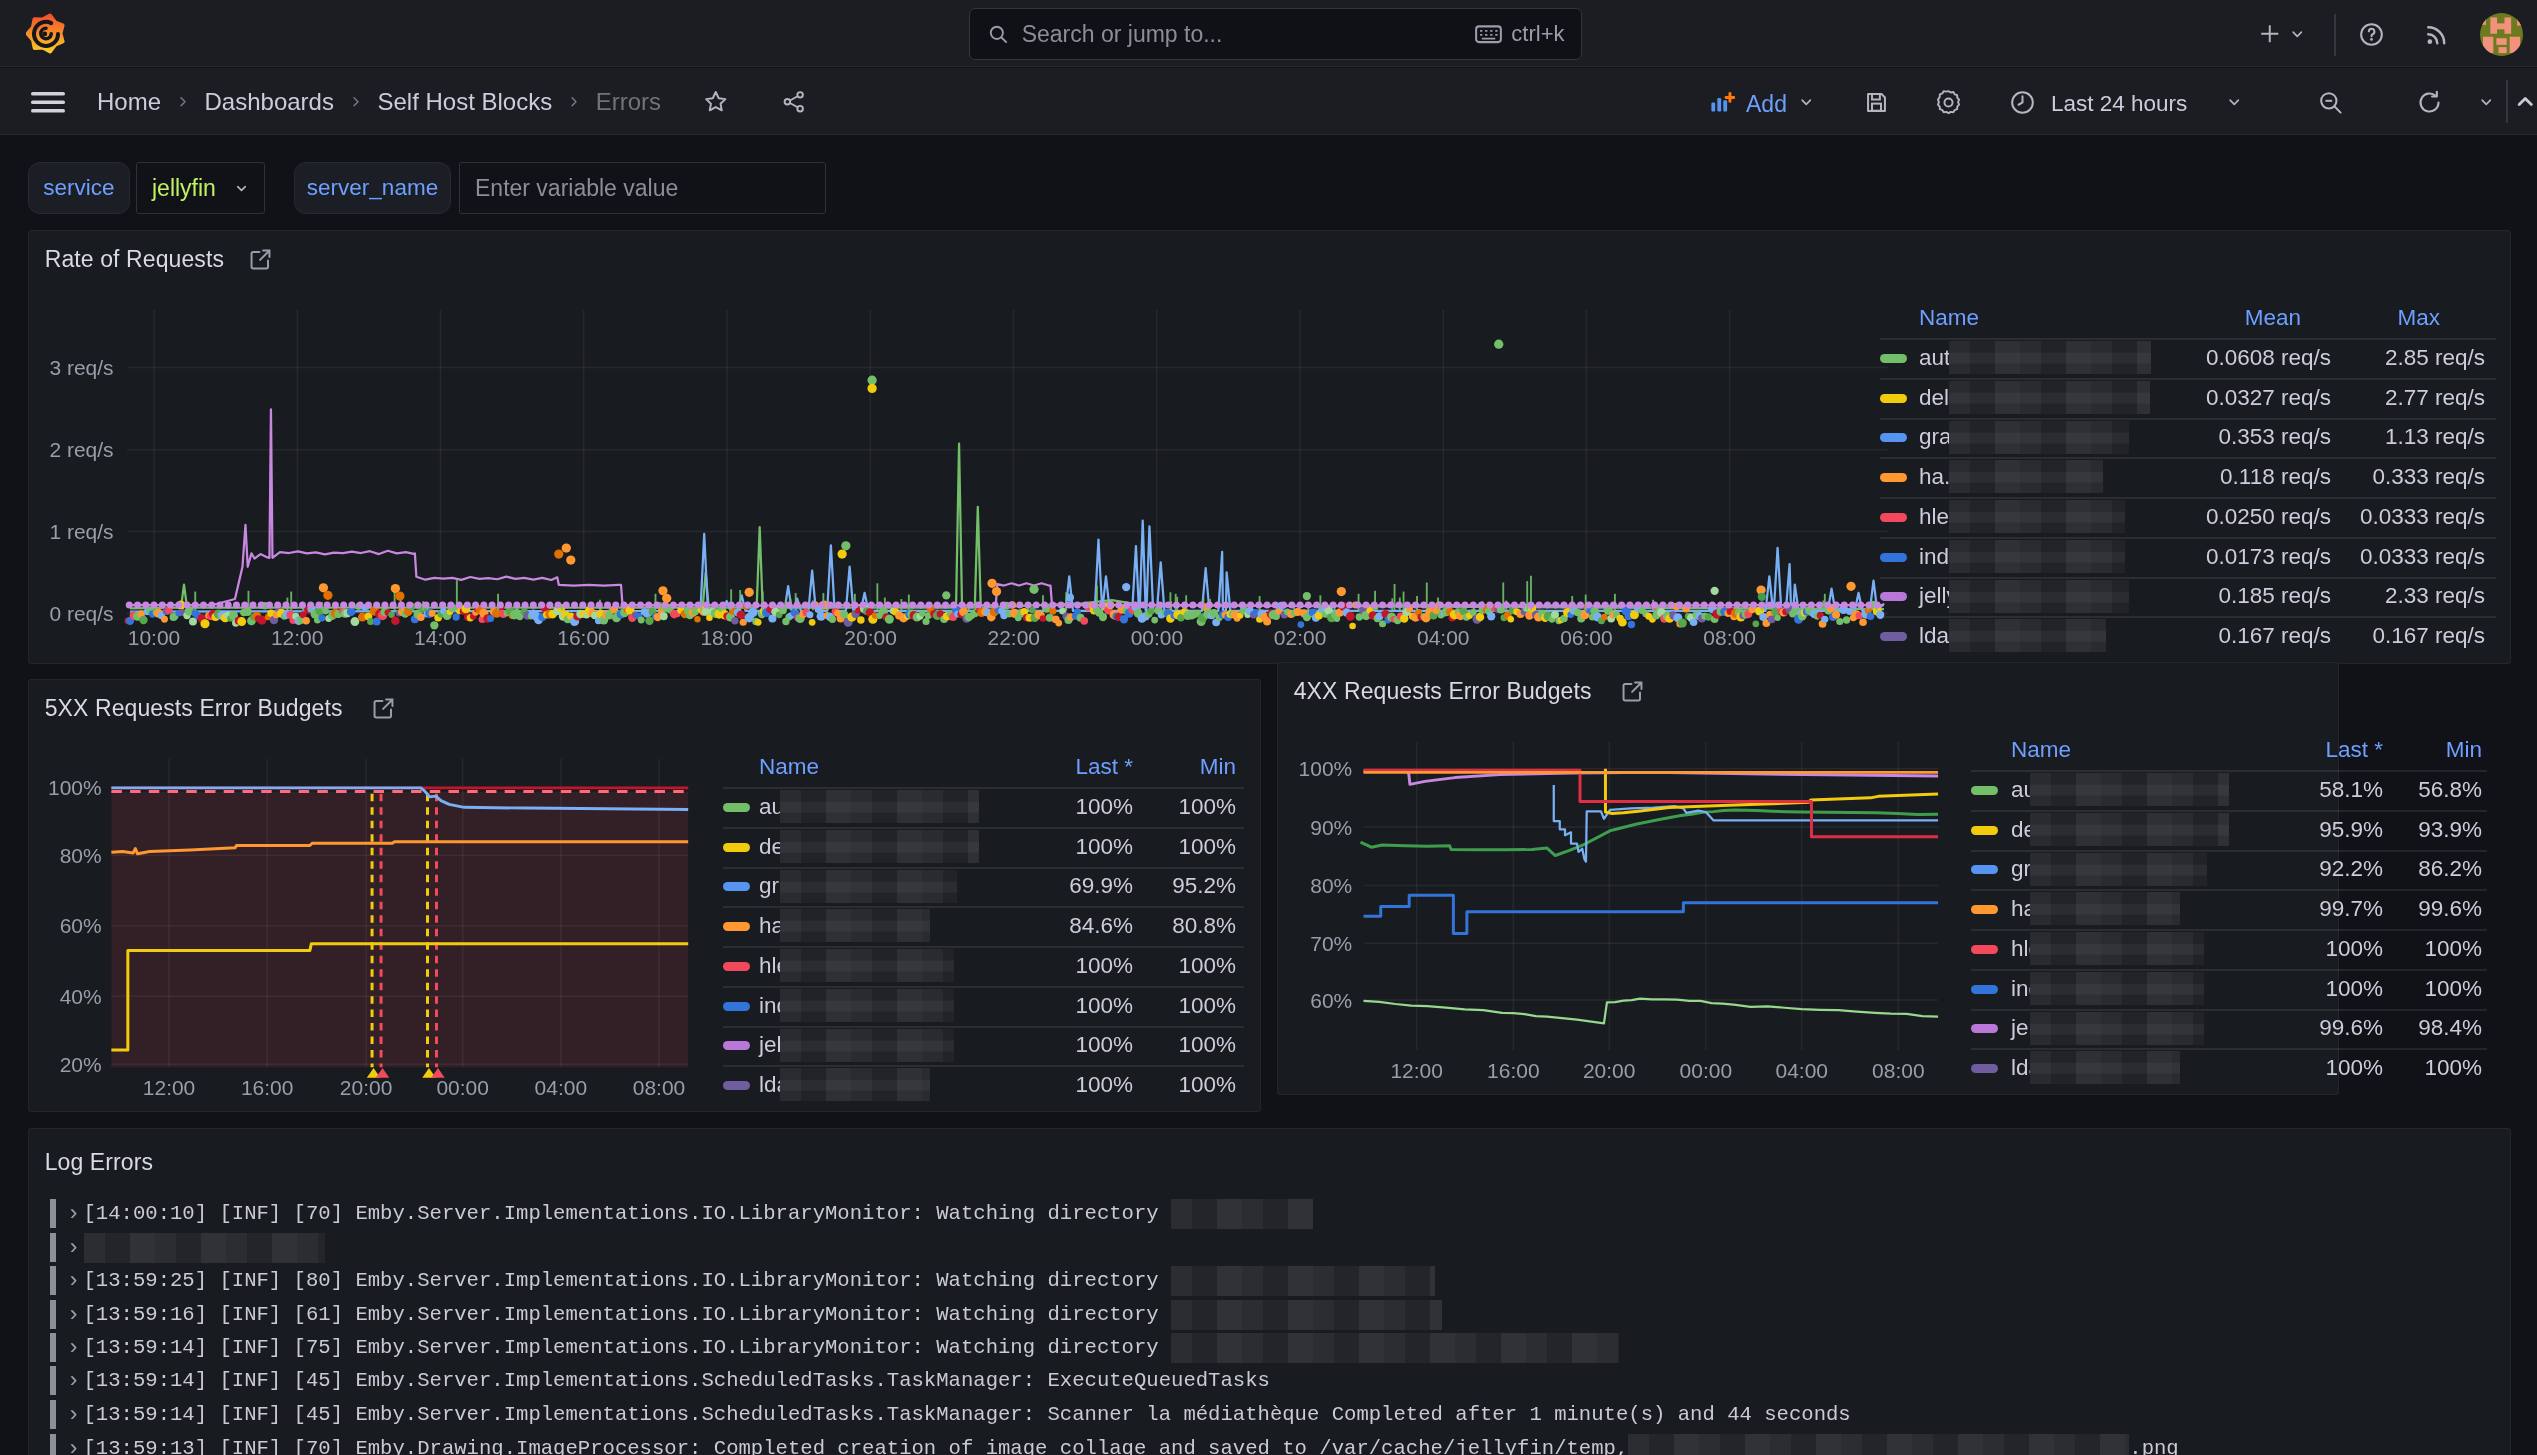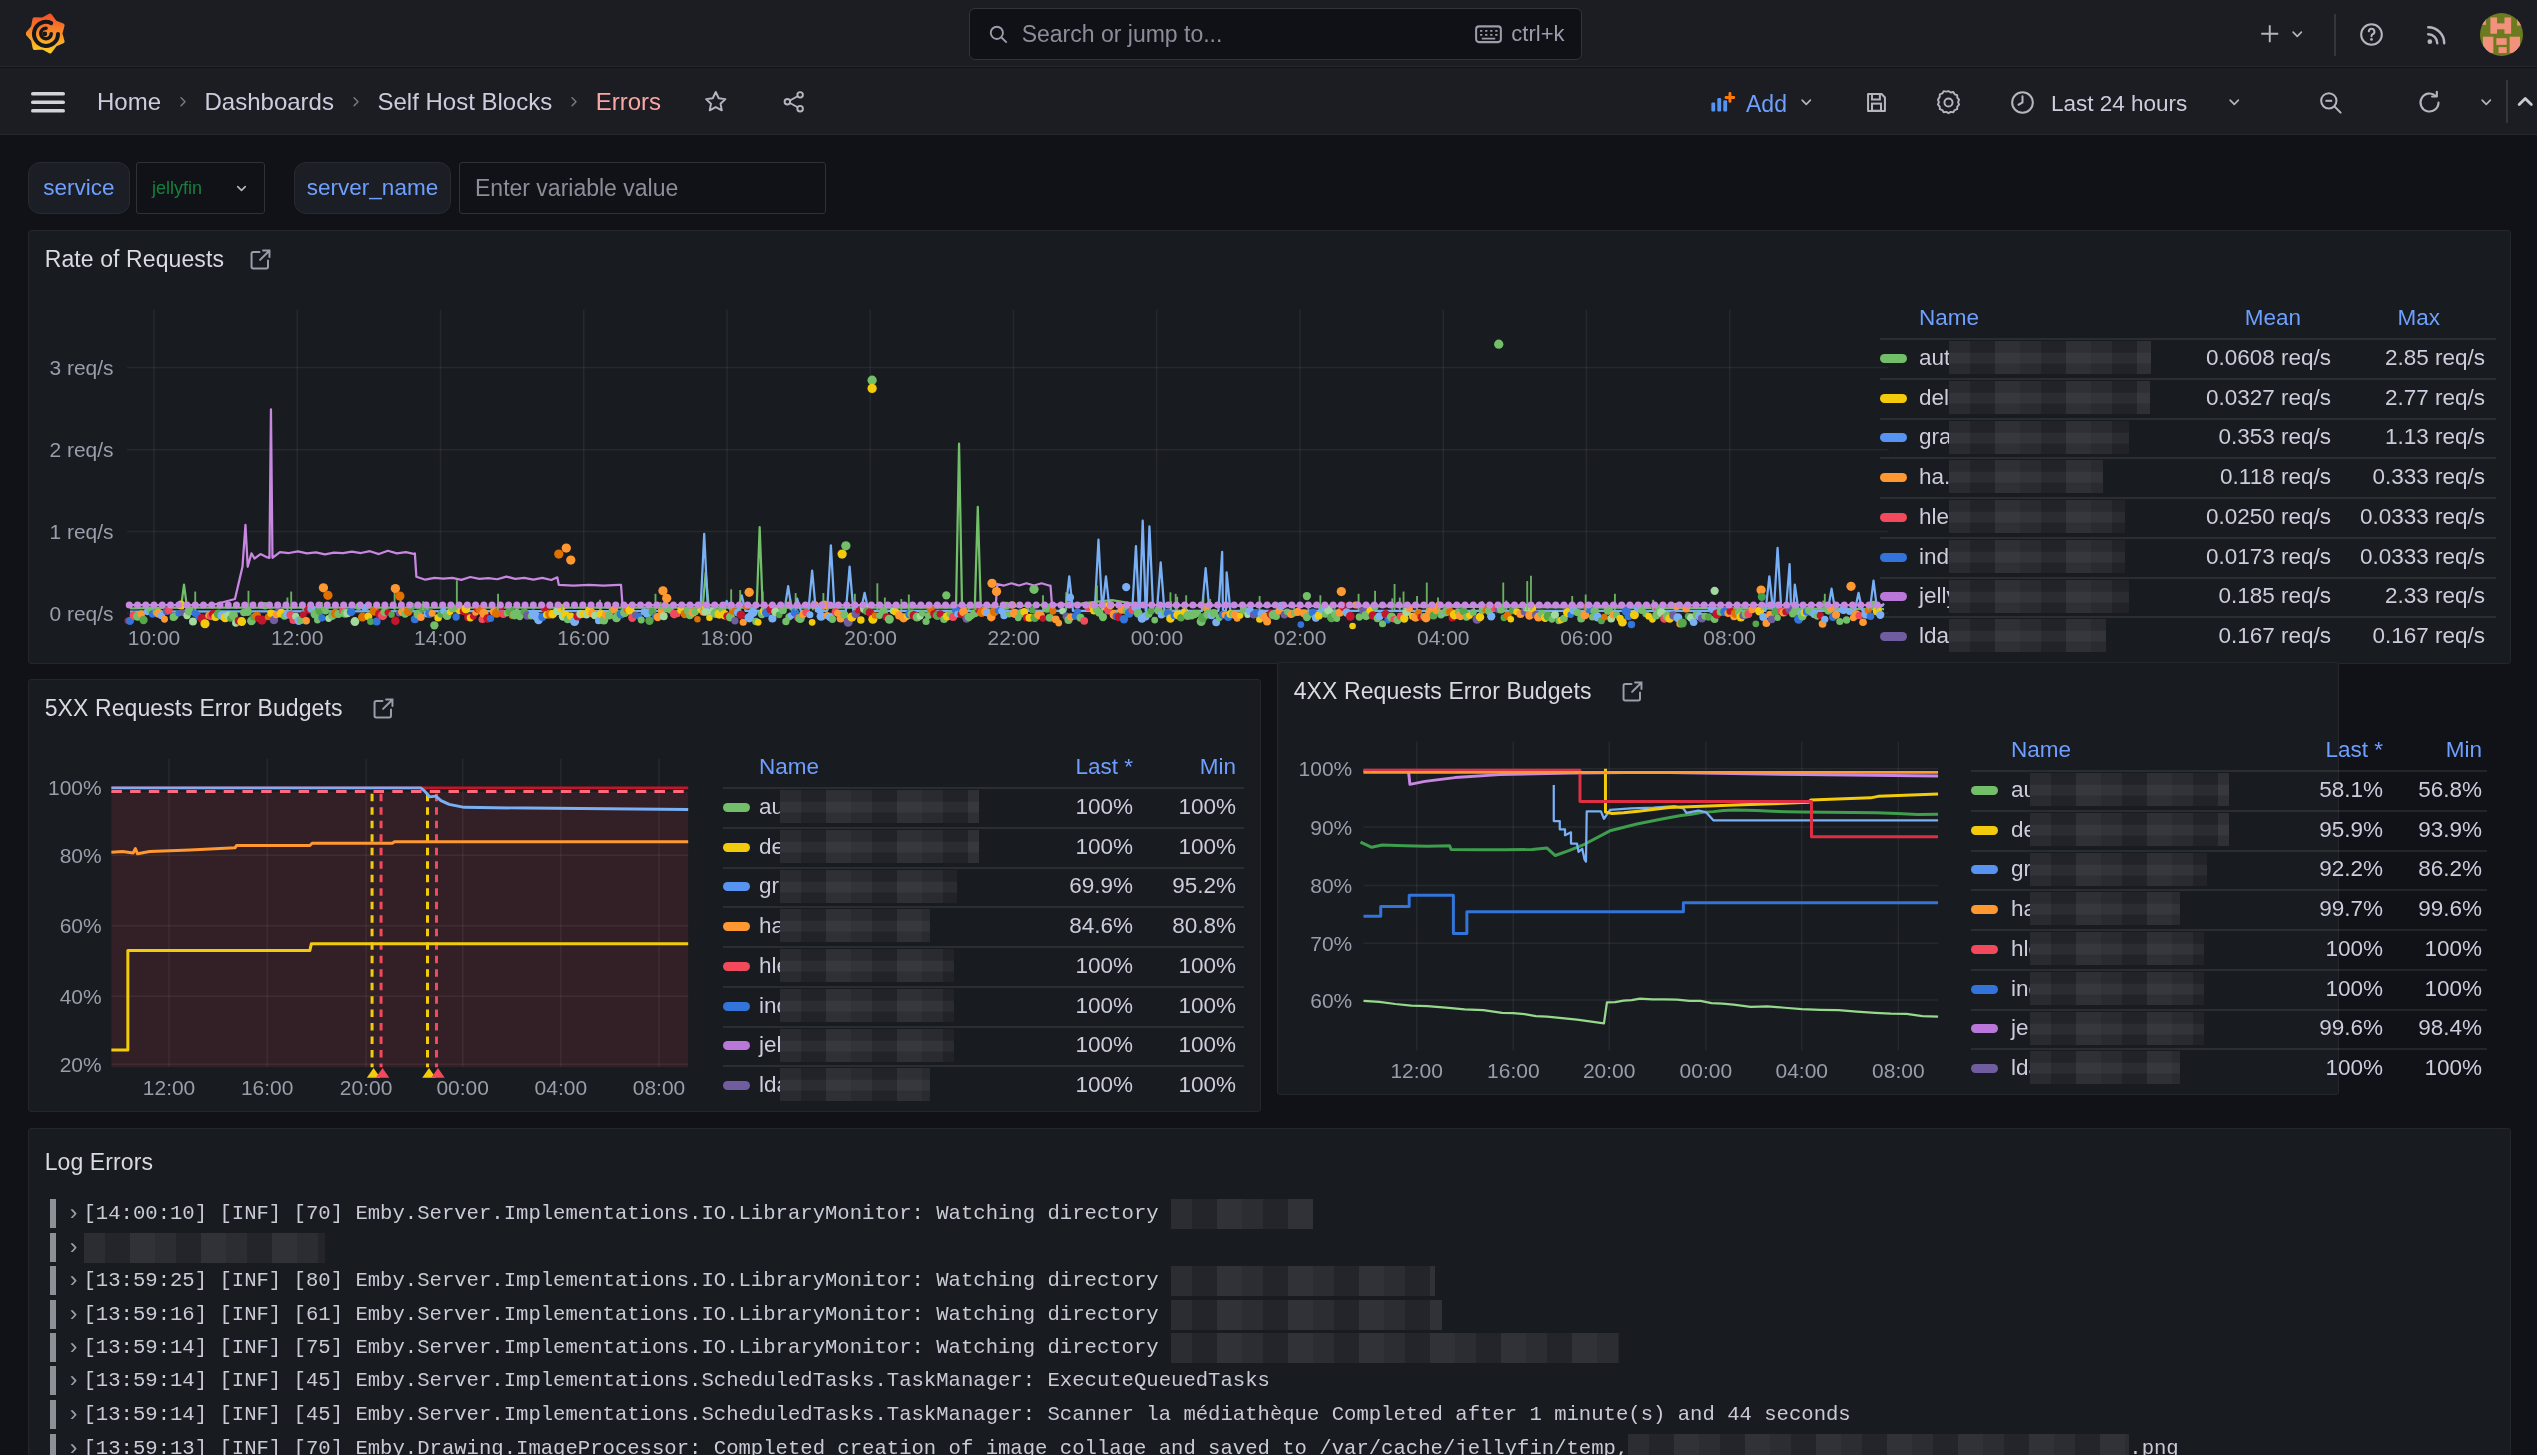--- a/index.html
+++ b/index.html
@@ -8,21 +8,21 @@
 .topbar { position:absolute; left:0; top:0; width:2538px; height:67px; background:#1b1d22;
   border-bottom:1.5px solid #26282e; }
 .toolbar { position:absolute; left:0; top:68px; width:2538px; height:67px; background:#1b1d22;
   border-bottom:1.5px solid #26282e; }
 .searchbox { position:absolute; left:969px; top:8.2px; width:613px; height:52px; background:#0f1117;
   border:1.5px solid #32343c; border-radius:6px; display:flex; align-items:center; padding:0 16.5px; }
 .searchtxt { color:#8b8d98; font-size:23px; margin-left:12.7px; flex:1; }
 .ctrlk { color:#9a9daa; font-size:22px; margin-left:9px; }
 .vdiv { position:absolute; width:1.5px; background:#34363e; }
 .crumb { color:#ccccdc; font-size:24px; }
-.crumb.dim { color:#fca5a5;text-align:center; }
+.crumb.dim { color:#737373;text-align:center; }
 .csep { margin:0 15px; position:relative; top:1.5px; }
 .panel { position:absolute; background:#181b1f; border:1.5px solid #24262c; border-radius:3px; }
 .ptitle { position:absolute; left:15.7px; top:15px; color:#d9dae3; font-size:23px; font-weight:500;
   letter-spacing:0.1px; display:flex; align-items:center; }
 .chart { position:absolute; left:0; top:0; }
 .ax { fill:#9a9daa; font-size:28px; font-family:"Liberation Sans",sans-serif; }
 .lh { position:absolute; color:#6e9fff; font-size:22.5px; font-weight:500; }
 .lsep { position:absolute; height:1.5px; background:rgba(204,204,220,0.10); }
 .pill { position:absolute; width:27px; height:9px; border-radius:4.5px; }
 .lname { position:absolute; color:#ccccdc; font-size:22.5px; }
@@ -214,21 +214,21 @@
   <div class="vdiv" style="left:2506px;top:12px;height:43px"></div>
   <div class="abs icn" style="left:2514px;top:23px">
         <svg width="22.5" height="22.5" viewBox="0 0 24 24">
           <path d="M5.5 14.5L12 8l6.5 6.5" fill="none" stroke="#c8cad2" stroke-width="3" stroke-linecap="round" stroke-linejoin="round"></path>
         </svg>
       </div>
 </div>
 
 <div class="varlabel" style="left:28px;top:162px;width:102px">service</div>
 <div class="varbox" style="left:136px;top:162px;width:129px;justify-content:space-between">
-  <span style="color:#15803d;font-size:18px">jellyfin</span>
+  <span style="color:#bef264;font-size:23px">jellyfin</span>
   <svg width="15" height="15" viewBox="0 0 24 24">
         <path d="M6 9l6 6 6-6" fill="none" stroke="#b3b5bf" stroke-width="2.6" stroke-linecap="round" stroke-linejoin="round"></path>
       </svg>
 </div>
 <div class="varlabel" style="left:294px;top:162px;width:157px">server_name</div>
 <div class="varbox" style="left:459px;top:162px;width:367px">
   <span style="color:#8b8d98;font-size:23px">Enter variable value</span>
 </div>
 
 <div class="panel" style="left:28px;top:230px;width:2483px;height:434px">

